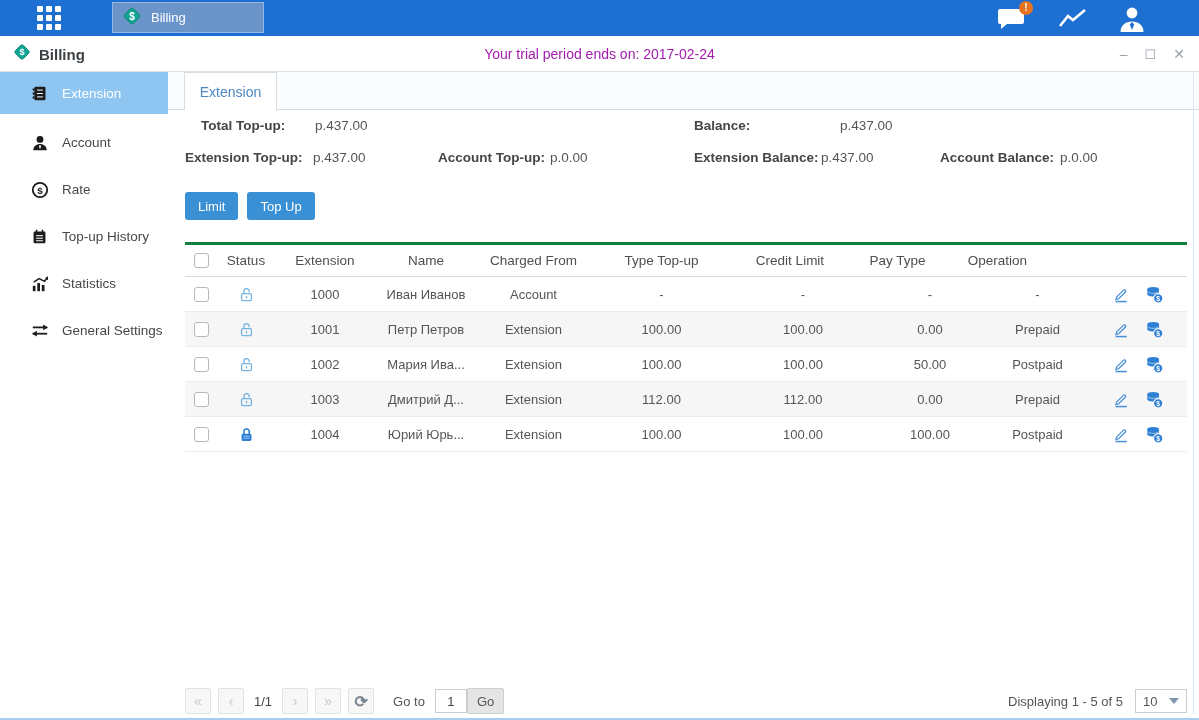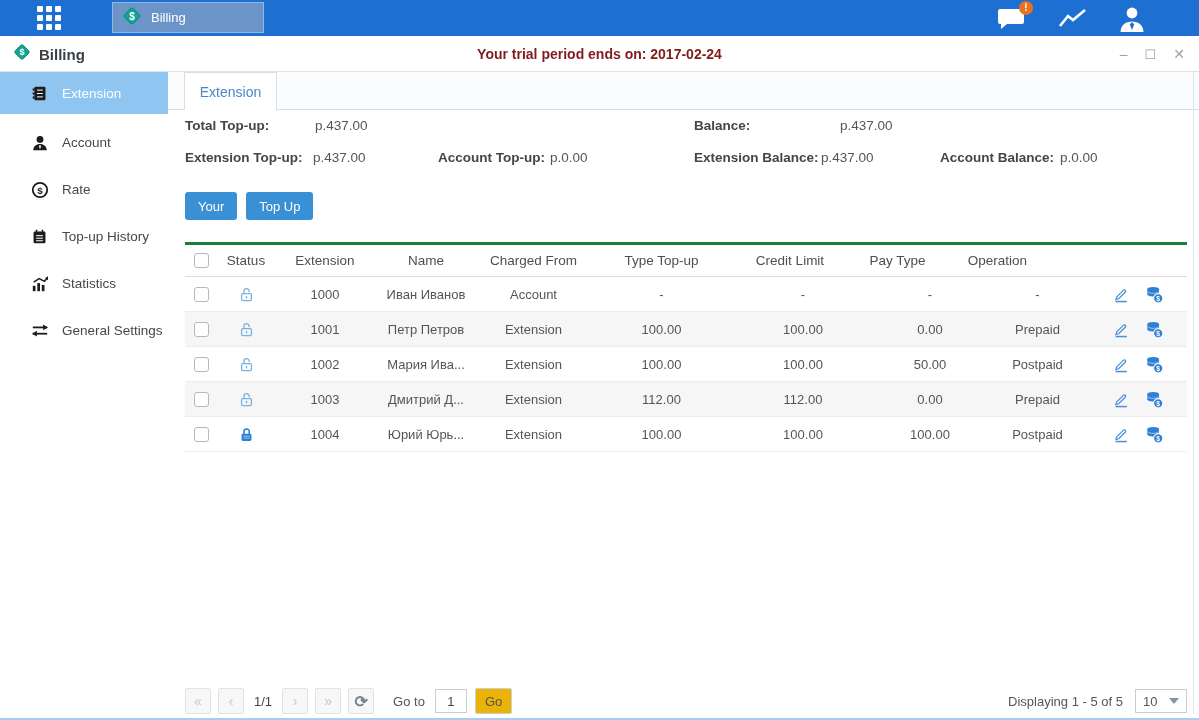--- a/index.html
+++ b/index.html
@@ -22,21 +22,21 @@
   .chart-wrap { left: -145px; }
   .user-wrap { left: -86px; }
   .badge { position:absolute; top:-3px; right:-2px; width:14px; height:14px; border-radius:50%;
     background:#e8731f; color:#fff; font-size:10px; font-weight:bold; line-height:14px; text-align:center; }
 
   
   .titlebar { position:absolute; top:36px; left:0; width:100%; height:36px; background:#fff; border-bottom:1px solid #dde2e6; }
   .title-left { position:absolute; left:12px; top:0; height:36px; display:flex; align-items:center; gap:7px; }
   .title-text { font-size:15px; font-weight:bold; color:#3b4045; }
   .trial-notice { position:absolute; left:0; right:0; top:0; height:36px; line-height:36px;
-    text-align:center; color:#7f1d1d; font-size:14px;font-weight:bold; }
+    text-align:center; color:#a21caf; font-size:14px; }
   .win-controls { position:absolute; right:14px; top:0; height:36px; display:flex; align-items:center; gap:17px; }
   .win-btn { color:#9aa2ab; font-size:14px; cursor:pointer; line-height:1; }
   .win-btn.max { font-size:13px; }
 
   
   .sidebar { position:absolute; top:72px; left:0; width:168px; bottom:2px; background:#fff; }
   .side-item { height:47px; display:flex; align-items:center; padding-left:30px; gap:13px;
     font-size:13.5px; color:#474747; cursor:pointer; }
   .side-item .si-icon { width:19px; height:19px; flex:0 0 19px; display:flex; align-items:center; justify-content:center; }
   .side-item.active { background:#8ec6f1; color:#fff; height:42px; margin-bottom:5px; }
@@ -71,22 +71,22 @@
 
   
   .pagebar { position:absolute; top:616px; left:17px; right:12px; height:26px; display:flex; align-items:center; font-size:13px; color:#555; }
   .pg-btn { width:26px; height:26px; background:#f7f7f7; border:1px solid #e2e2e2; border-radius:2px;
     color:#c6c6c6; font-size:14px; display:flex; align-items:center; justify-content:center; margin-right:7px; cursor:pointer; }
   .pg-indicator { margin:0 10px 0 3px; color:#444; }
   .pg-refresh { color:#76838f; font-size:16px; font-weight:bold; }
   .goto-label { margin:0 10px 0 12px; }
   .goto-input { width:32px; height:24px; border:1px solid #c9cdd1; text-align:center; font-size:13px; color:#444;
     font-family:"Liberation Sans",sans-serif; }
-  .go-btn { height:26px; padding:0 9px; background:#eab308; border:1px solid #cfcfcf; border-radius:2px;
-    color:#555; display:flex; align-items:center; margin-left:8px; cursor:pointer; }
+  .go-btn { height:26px; padding:0 9px; background:#e5e5e5; border:1px solid #cfcfcf; border-radius:2px;
+    color:#555; display:flex; align-items:center; margin-left:0; cursor:pointer; }
   .pg-right { margin-left:auto; display:flex; align-items:center; gap:12px; }
   .page-size { width:52px; height:24px; border:1px solid #c9cdd1; background:#fff; display:flex;
     align-items:center; padding:0 7px; cursor:pointer; color:#555; }
   .caret { margin-left:auto; width:0; height:0; border-left:5px solid transparent; border-right:5px solid transparent;
     border-top:6px solid #7f96ad; }
 </style>
 </head>
 <body>
 
 <div class="app">
@@ -223,35 +223,35 @@
       </span>
       <span>General Settings</span>
     </div>
   </div>
 
   <div class="main">
     <div class="tabbar">
       <div class="tab">Extension</div>
     </div>
 
-    <span class="stat lbl" style="top:46px; left:17px;">Total Top-up:</span>
+    <span class="stat lbl" style="top:46px; left:33px;">Total Top-up:</span>
     <span class="stat" style="top:46px; left:147px;">p.437.00</span>
     <span class="stat lbl" style="top:46px; left:526px;">Balance:</span>
     <span class="stat" style="top:46px; left:672px;">p.437.00</span>
     <span class="stat lbl" style="top:78px; left:17px;">Extension Top-up:</span>
     <span class="stat" style="top:78px; left:145px;">p.437.00</span>
     <span class="stat lbl" style="top:78px; left:270px;">Account Top-up:</span>
     <span class="stat" style="top:78px; left:382px;">p.0.00</span>
     <span class="stat lbl" style="top:78px; left:526px;">Extension Balance:</span>
     <span class="stat" style="top:78px; left:653px;">p.437.00</span>
     <span class="stat lbl" style="top:78px; left:772px;">Account Balance:</span>
     <span class="stat" style="top:78px; left:892px;">p.0.00</span>
 
     <div class="actions">
-      <div class="btn">Your</div>
+      <div class="btn">Limit</div>
       <div class="btn">Top Up</div>
     </div>
 
     <div class="tbl">
       <div class="thead" id="thead">
           <div class="cell" style="width:32px">
             <span class="checkbox"></span>
           </div>
           <div class="cell" style="width:58px">Status</div>
           <div class="cell" style="width:100px">Extension</div>

